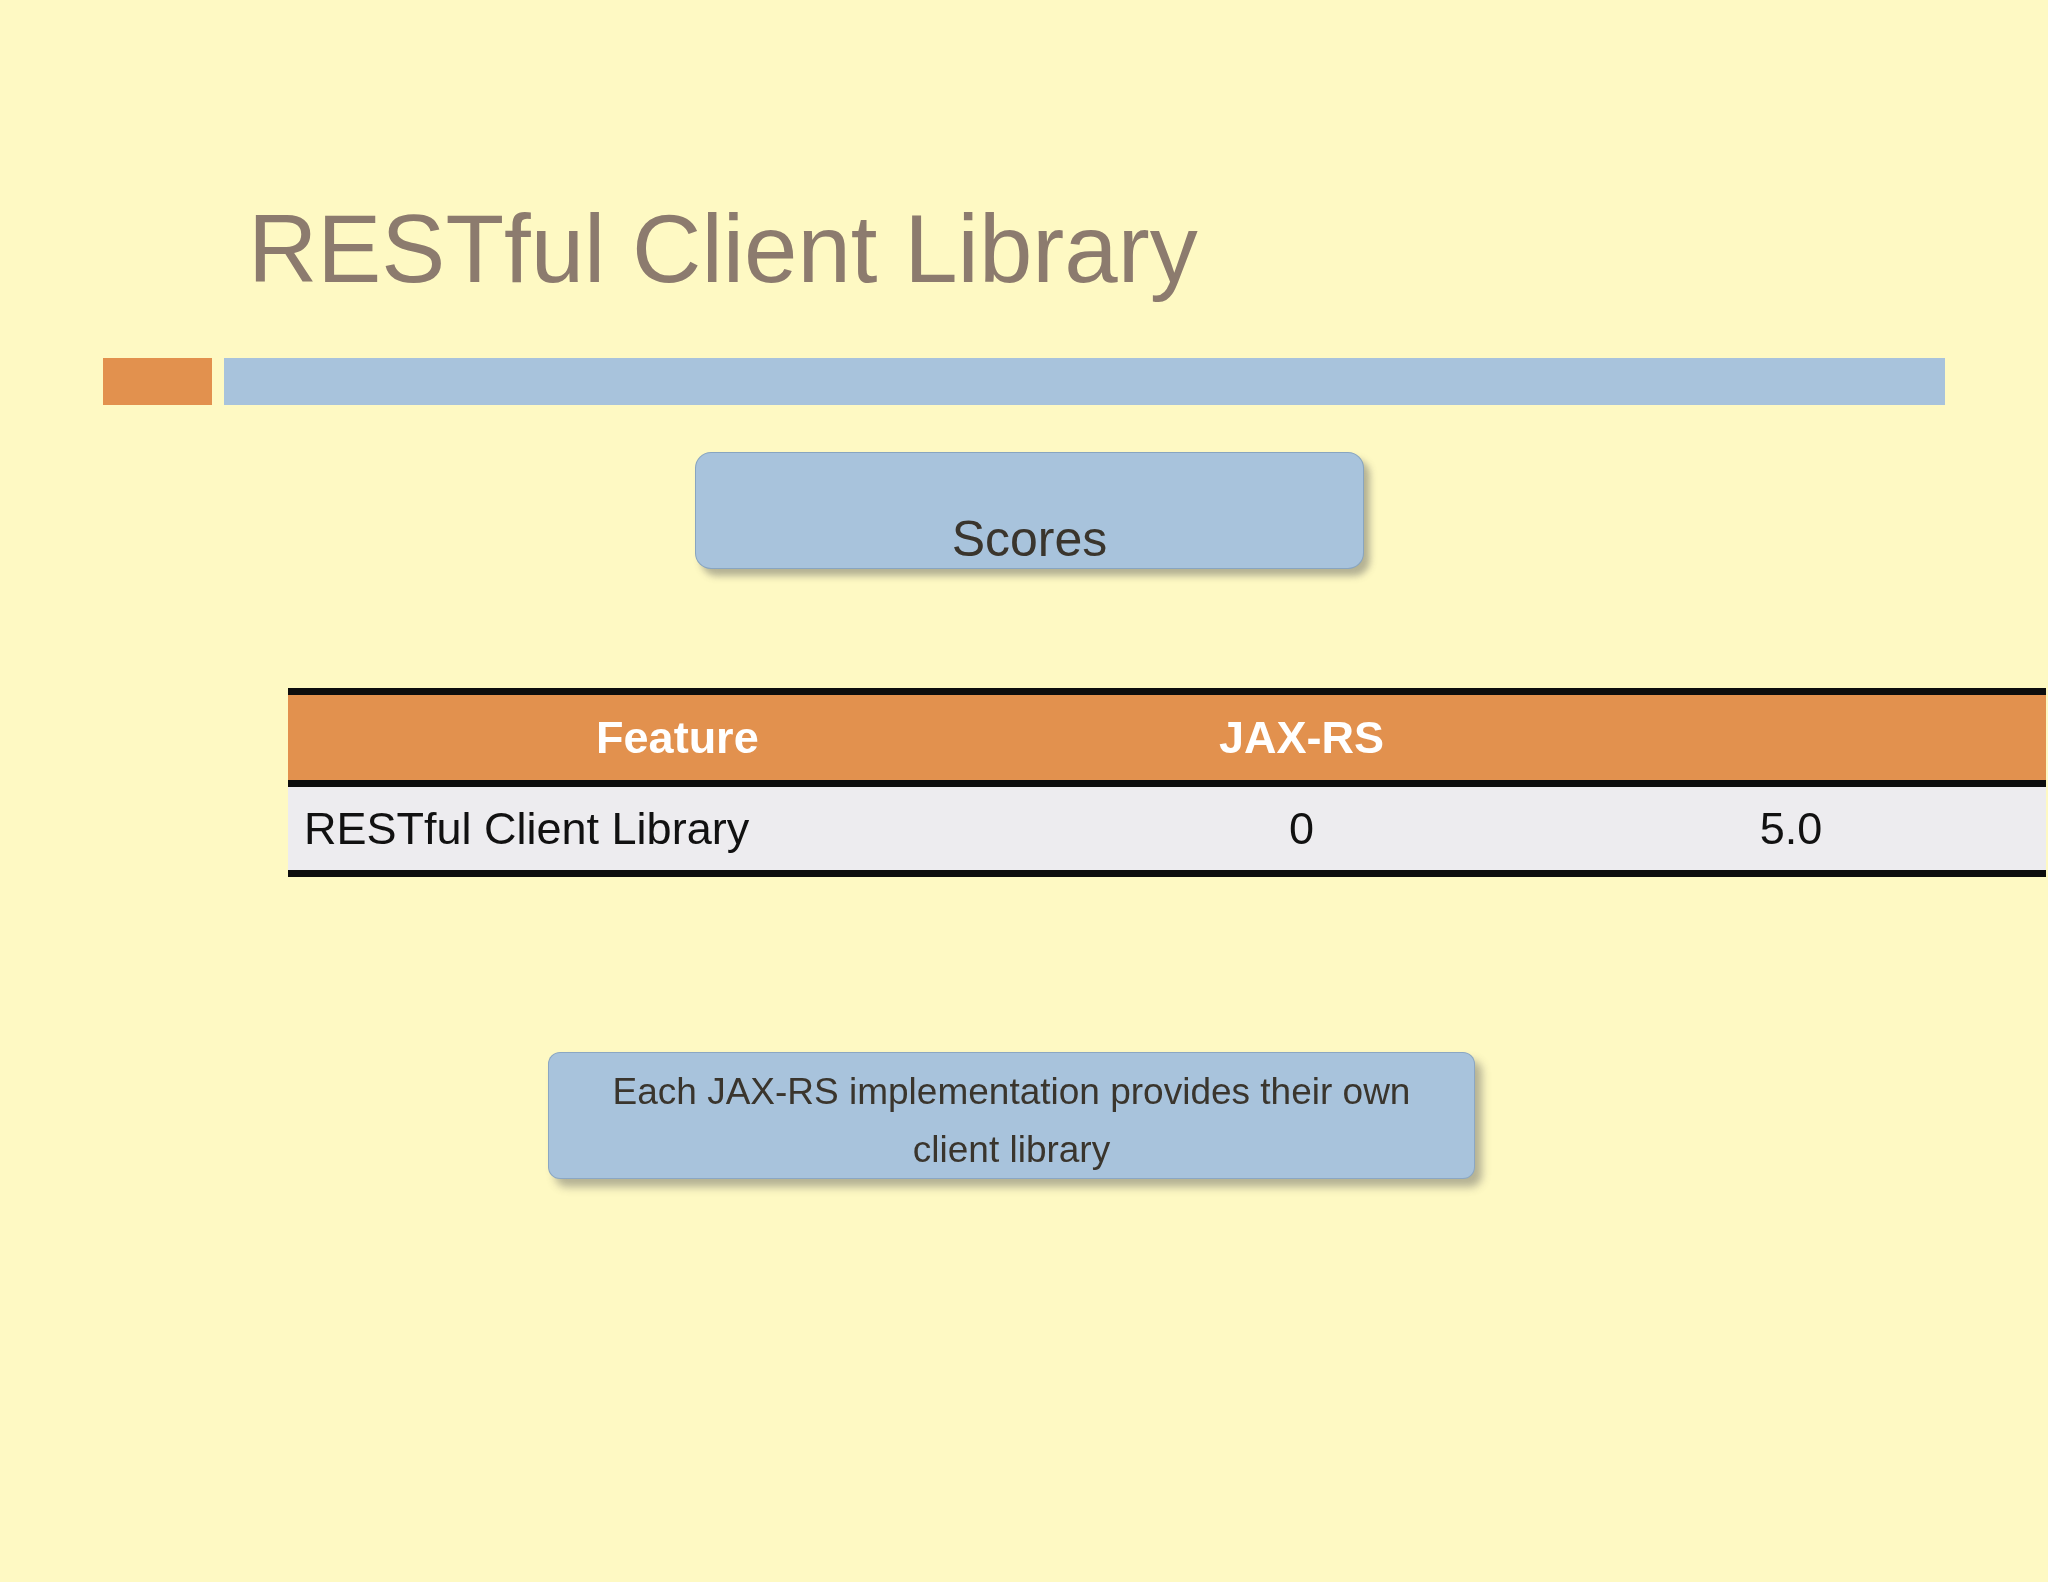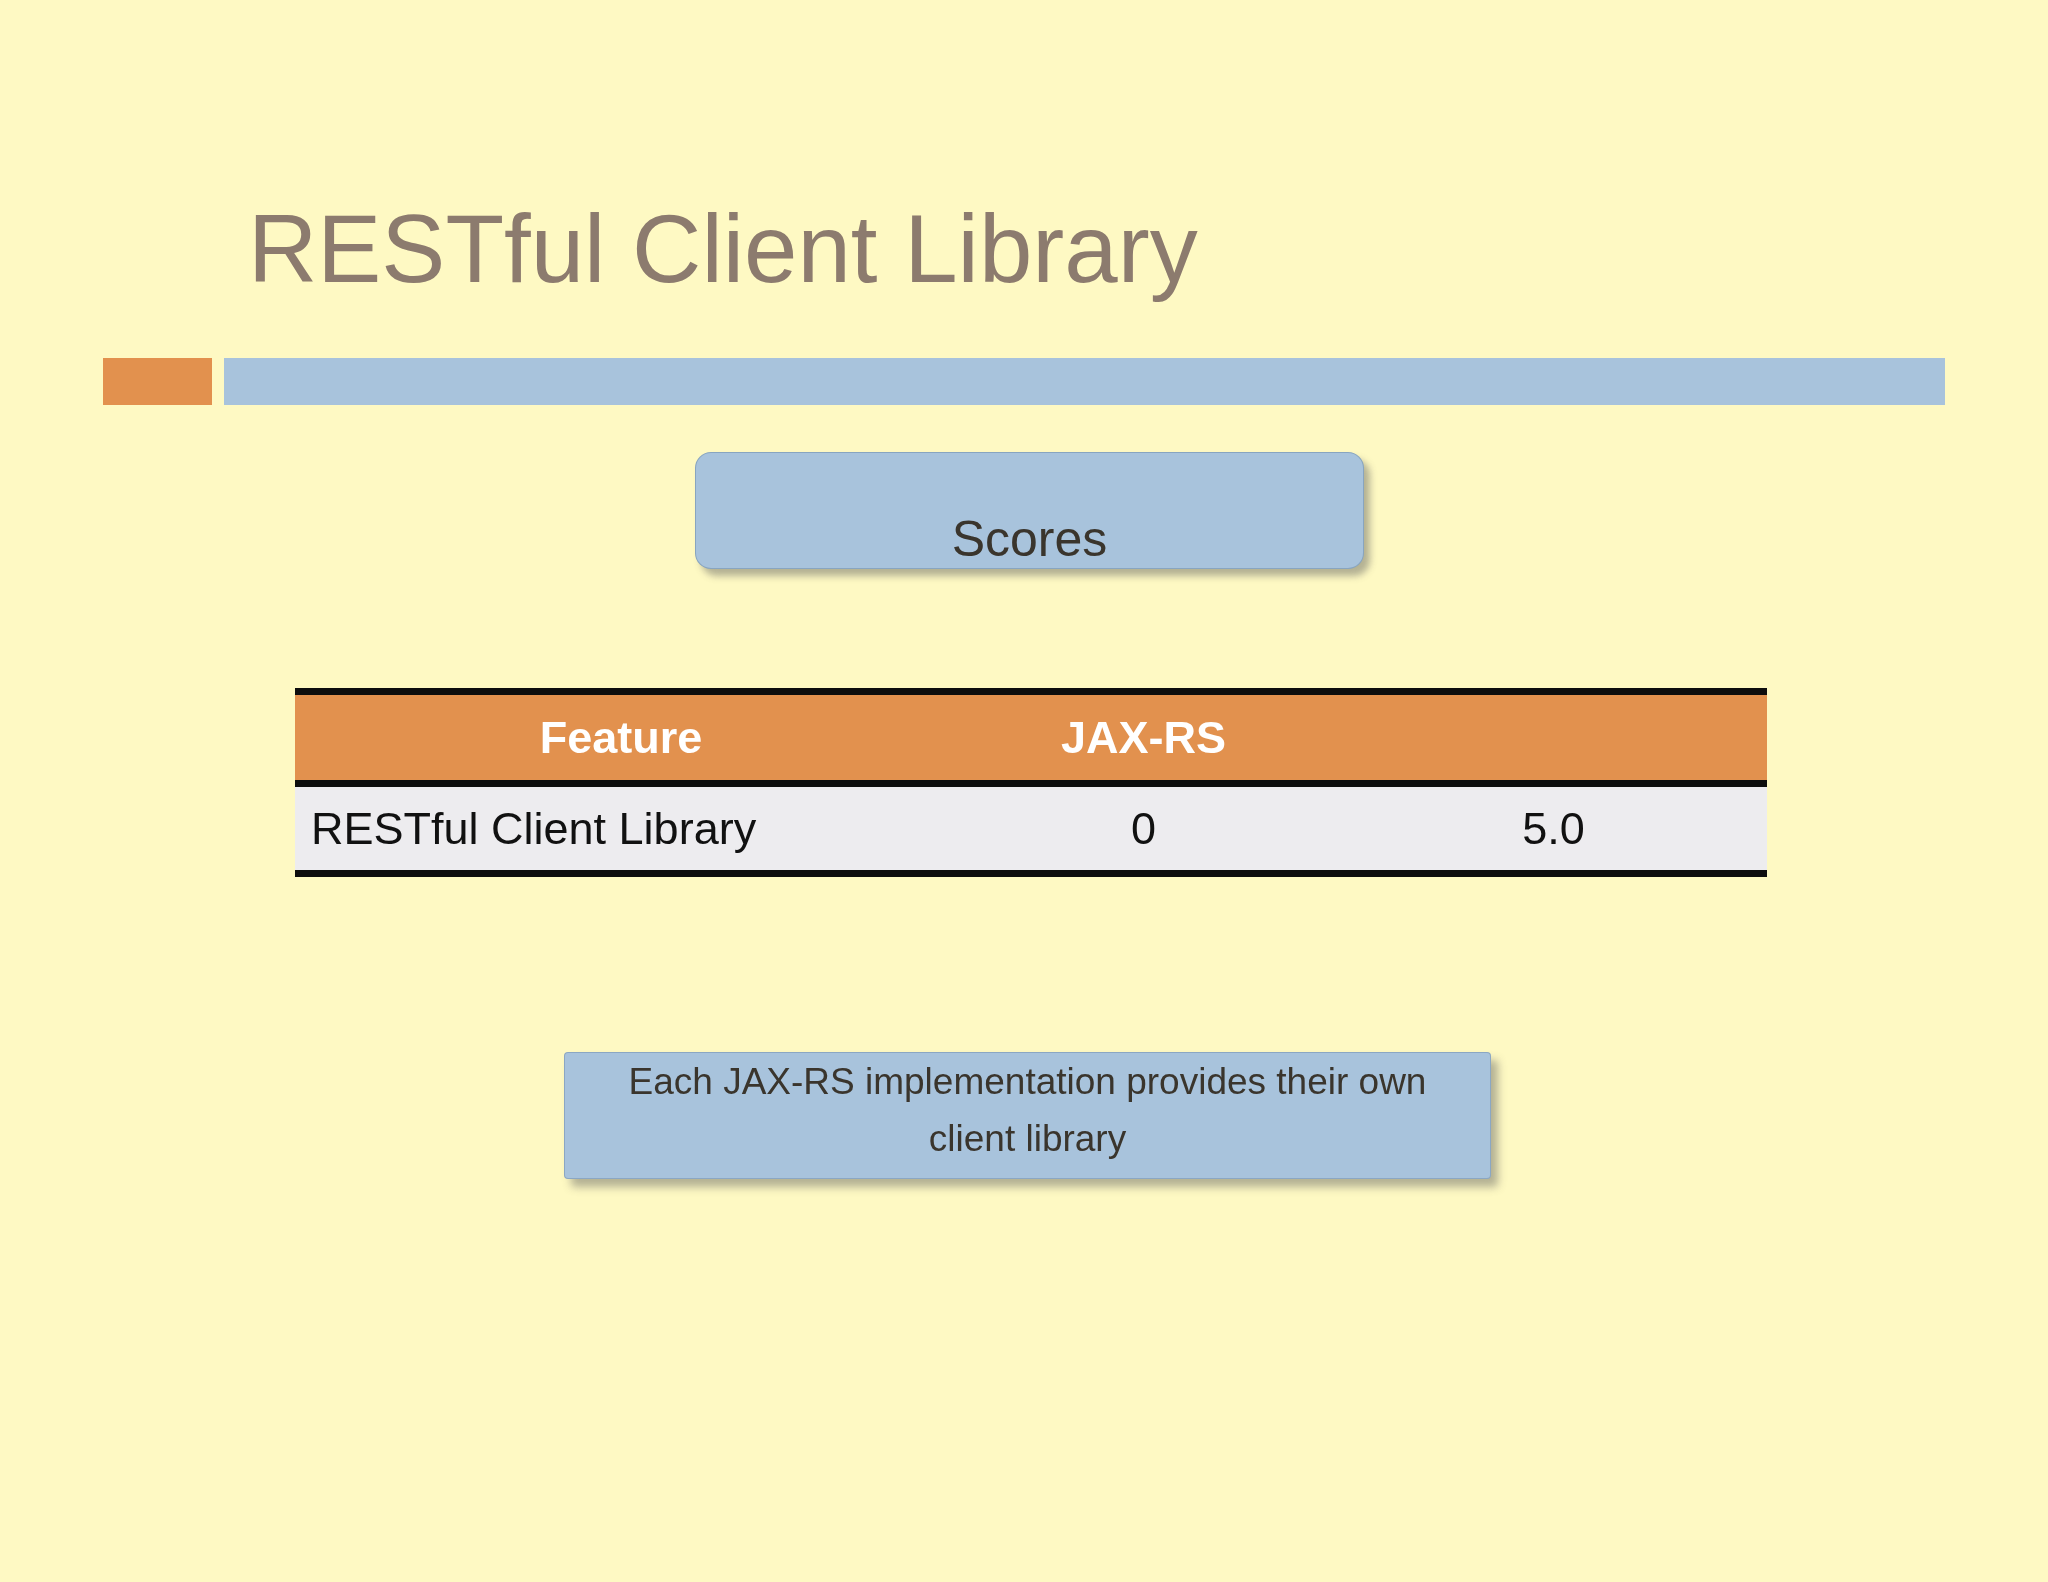--- a/index.html
+++ b/index.html
@@ -64,23 +64,23 @@
   }
   .scores-box .label {
     font-size: 50px;
     color: var(--dark-text, #3A352D);
     font-weight: 400;
   }
 
   
   .cmp-table {
     position: absolute;
-    left: 295px;
+    left: 288px;
     top: 688px;
-    width: 1472px;
+    width: 1758px;
     border-top: 7px solid var(--table-border, #0D0D0D);
     border-bottom: 7px solid var(--table-border, #0D0D0D);
   }
   .cmp-row {
     display: flex;
     width: 100%;
   }
   .cmp-row.head {
     background: var(--accent-orange, #E2914E);
     height: 85px;
@@ -113,30 +113,30 @@
     color: var(--cell-text, #111111);
   }
   .cmp-row.body .col-1 {
     justify-content: flex-start;
     padding-left: 16px;
   }
 
   
   .callout-box {
     position: absolute;
-    left: 564px;
+    left: 548px;
     top: 1052px;
     width: 925px;
     height: 125px;
     background: var(--accent-blue, #A8C3DC);
     border: 1px solid rgba(110, 140, 170, 0.5);
-    border-radius: 4px;
+    border-radius: 12px;
     box-shadow: 7px 8px 8px rgba(90, 90, 90, 0.45);
     display: flex;
-    align-items: flex-start;
+    align-items: flex-end;
     justify-content: center;
   }
   .callout-box .text {
     max-width: 850px;
     text-align: center;
     font-size: 37px;
     line-height: 1.55;
     color: var(--dark-text, #3A352D);
     font-weight: 400;
   }

